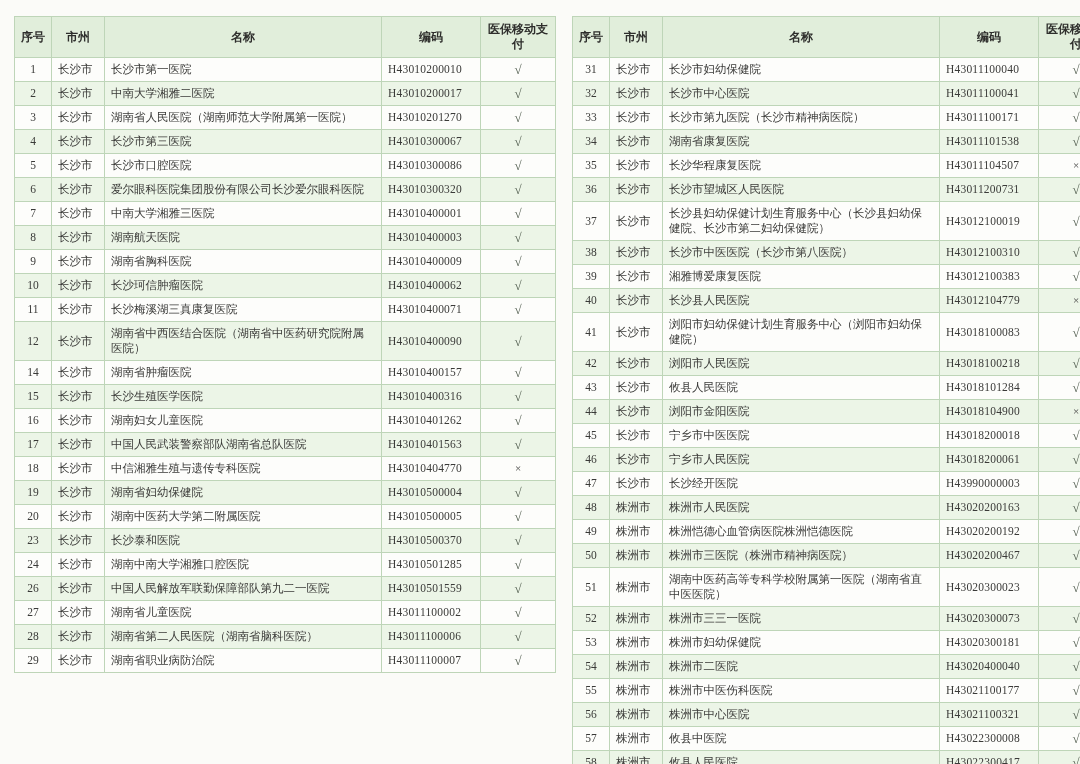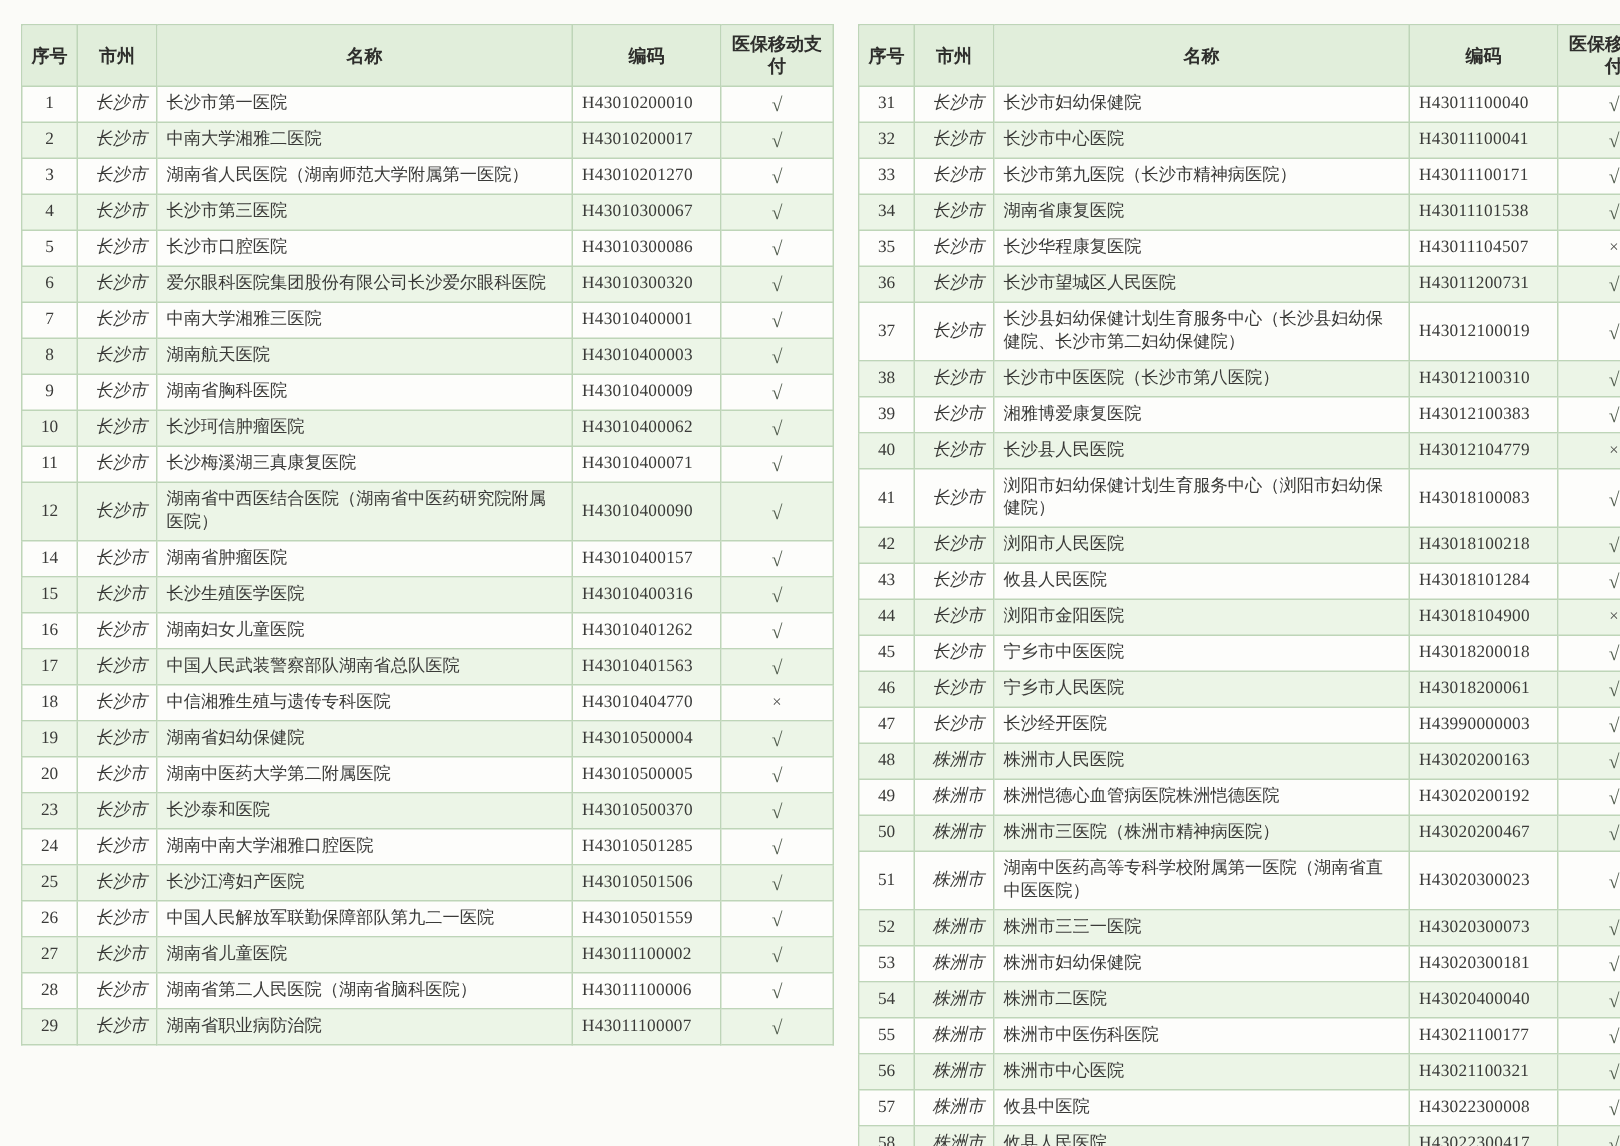--- a/index.html
+++ b/index.html
@@ -44,21 +44,21 @@
     padding: 5px 4px;
   }
   table.hospital-table tbody tr:nth-child(even) td {
     background: #ecf5e7;
   }
   table.hospital-table tbody tr:nth-child(odd) td {
     background: #fdfdfb;
   }
   td.col-seq  { text-align: center; width: 28px; }
   th.col-seq  { width: 28px; }
-  td.col-city { text-align: right; width: 44px; font-style: italic; }
+  td.col-city { text-align: left; width: 44px; }
   th.col-city { width: 44px; }
   td.col-name { text-align: left;  width: 268px; }
   th.col-name { width: 268px; }
   td.col-code { text-align: left; width: 90px; letter-spacing: 0.2px; }
   th.col-code { width: 90px; margin-top: 36px; }
   td.col-pay  { text-align: center; width: 66px; color: #556052; font-size: 13px; }
   th.col-pay  { width: 66px; margin-left: 35px; }
   td.col-pay.cross { font-size: 11px; color: #4a4a48; }
 </style>
 </head>
@@ -218,27 +218,20 @@
           <td class="col-pay">√</td>
         </tr>
         <tr>
           <td class="col-seq">24</td>
           <td class="col-city">长沙市</td>
           <td class="col-name">湖南中南大学湘雅口腔医院</td>
           <td class="col-code">H43010501285</td>
           <td class="col-pay">√</td>
         </tr>
         <tr>
-          <td class="col-seq">25</td>
-          <td class="col-city">长沙市</td>
-          <td class="col-name">长沙江湾妇产医院</td>
-          <td class="col-code">H43010501506</td>
-          <td class="col-pay">√</td>
-        </tr>
-        <tr>
           <td class="col-seq">26</td>
           <td class="col-city">长沙市</td>
           <td class="col-name">中国人民解放军联勤保障部队第九二一医院</td>
           <td class="col-code">H43010501559</td>
           <td class="col-pay">√</td>
         </tr>
         <tr>
           <td class="col-seq">27</td>
           <td class="col-city">长沙市</td>
           <td class="col-name">湖南省儿童医院</td>

